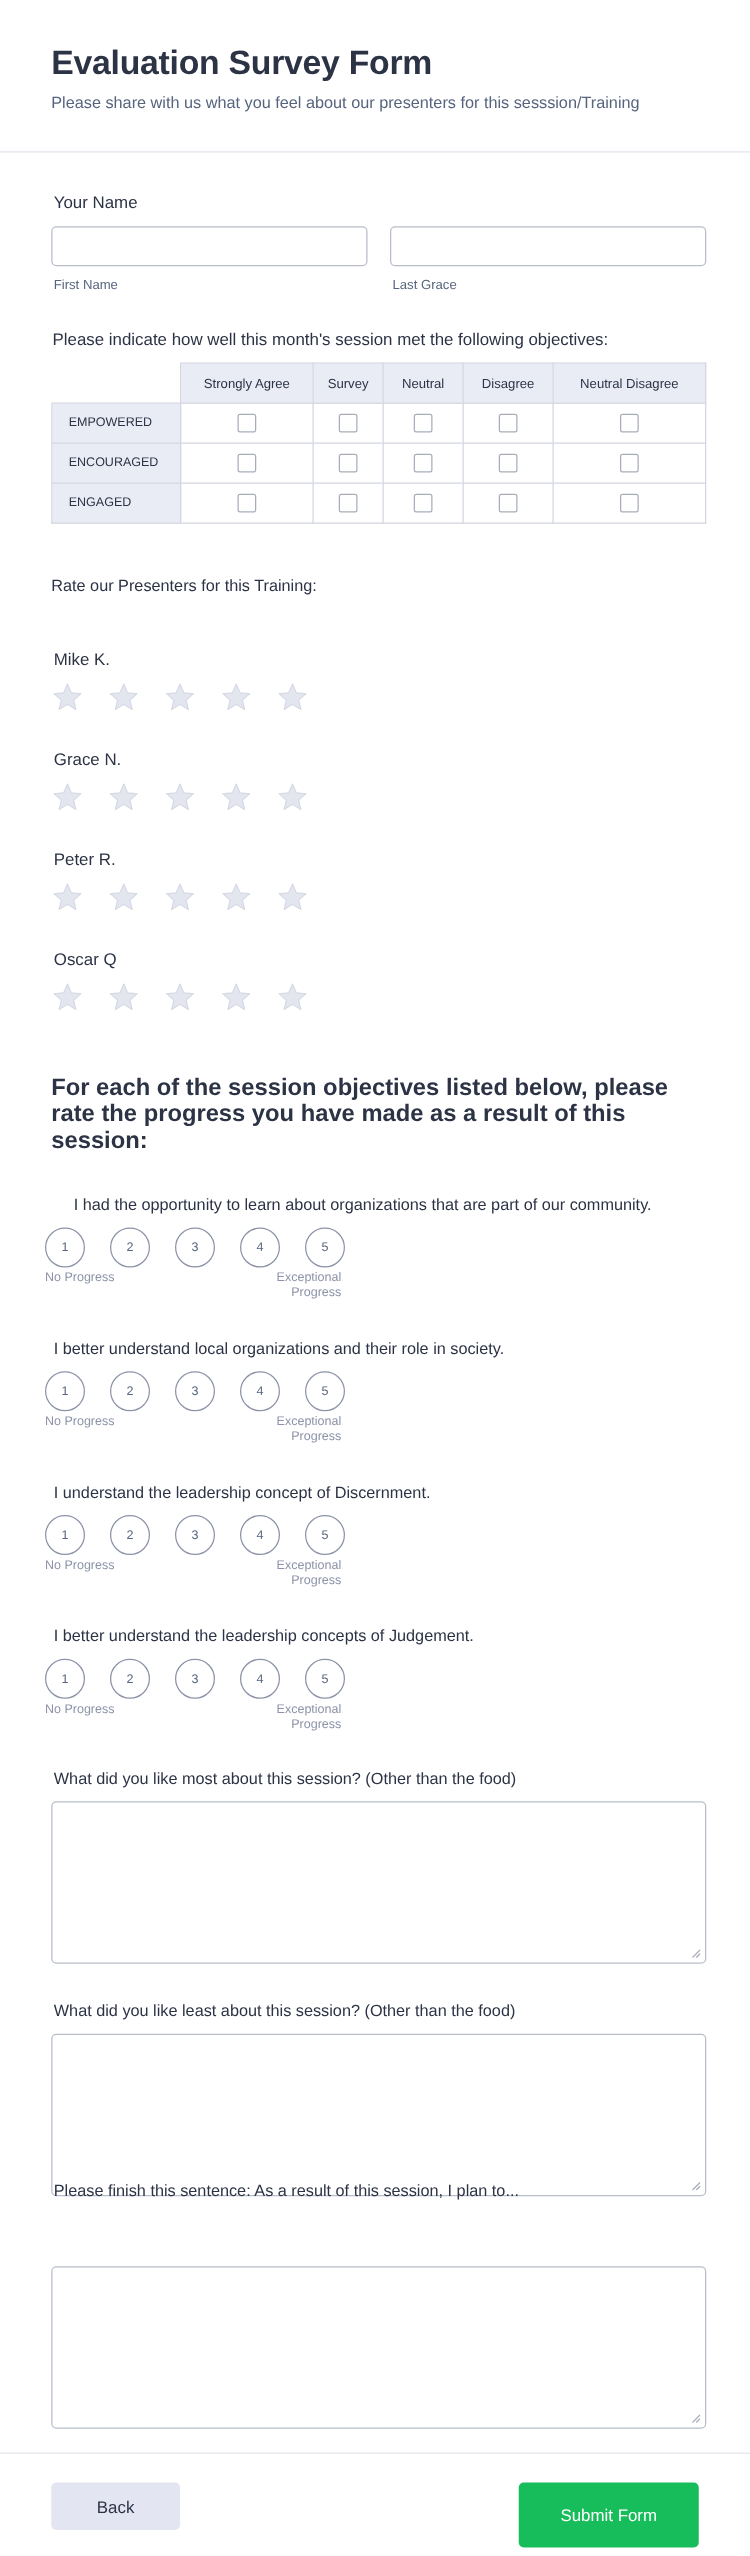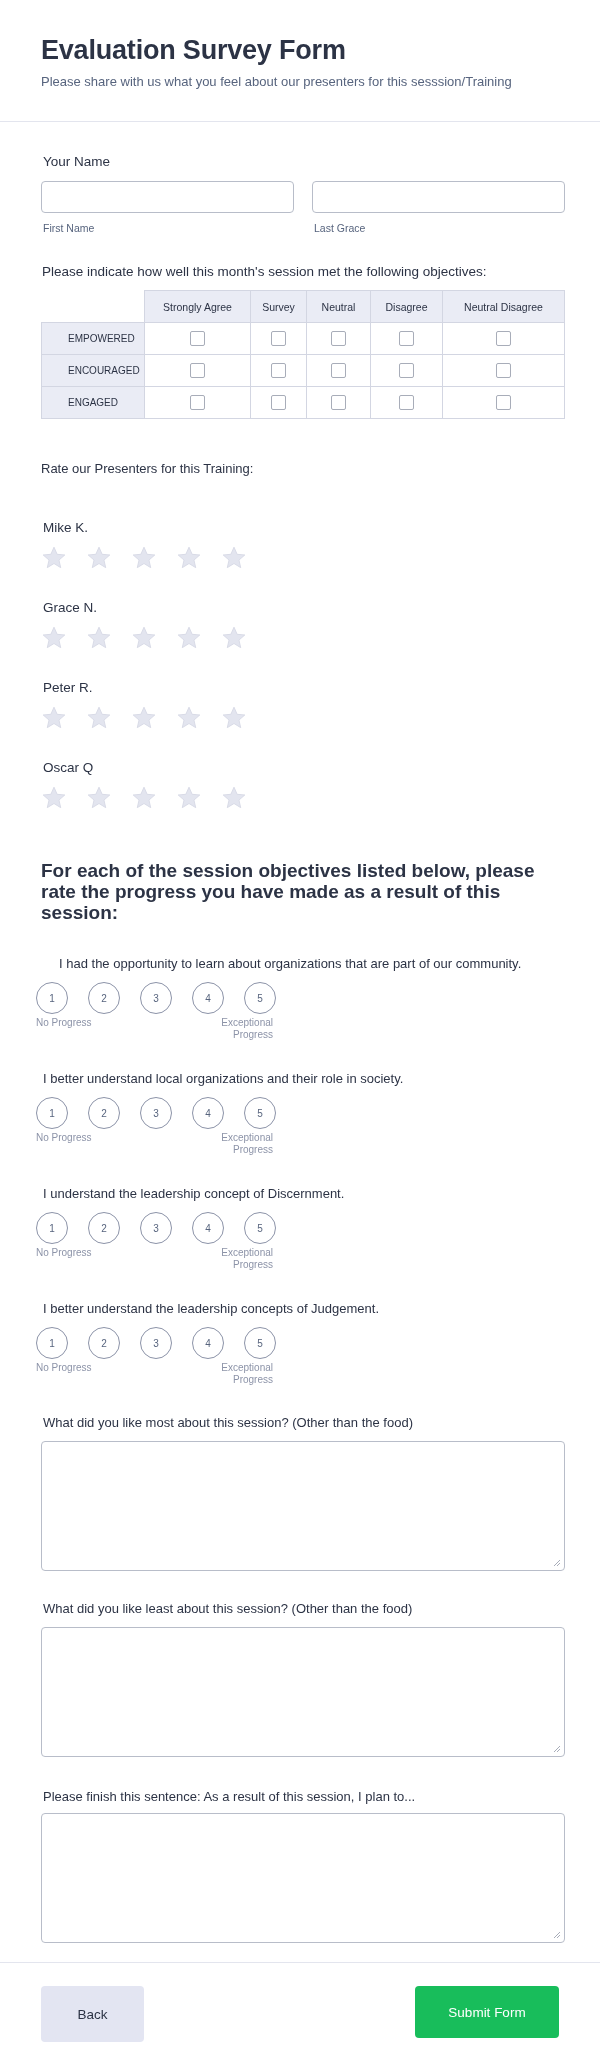--- a/index.html
+++ b/index.html
@@ -11,34 +11,34 @@
 
     .abs { position: absolute; }
     .label { font-size: 13.5px; color: #2c3345; }
     .sublabel { font-size: 10.5px; color: #57647e; }
     .text-input { position: absolute; height: 32px; border: 1px solid #b8bdc9; border-radius: 4px; background: #fff; }
 
     table.matrix { position: absolute; left: 41px; top: 290px; width: 524px; border-collapse: collapse; font-size: 10.5px; }
     table.matrix th, table.matrix td { border: 1px solid #d3d6e2; height: 32px; text-align: center; }
     table.matrix th { background: #eaecf5; font-weight: normal; color: #2c3345; }
     table.matrix th.corner { background: #fff; border-top: none; border-left: none; }
-    table.matrix td.rowhead { background: #eaecf5; text-align: left; padding-left: 26px; font-size: 10px; color: #2c3345; }
+    table.matrix td.rowhead { background: #eaecf5; text-align: left; padding-left: 13px; font-size: 10px; color: #2c3345; }
     .chk { display: inline-block; width: 15px; height: 15px; border: 1px solid #a8adb9; border-radius: 2px; background: #fff; vertical-align: middle; }
 
     .stars { position: absolute; display: flex; gap: 19px; }
     .star { width: 26px; height: 26px; }
     .scale { position: absolute; display: flex; gap: 20px; }
     .circle { width: 32px; height: 32px; border: 1px solid #8c93a8; border-radius: 50%; display: flex; align-items: center; justify-content: center; font-size: 10px; color: #57647e; background: #fff; }
     .scale-lo { position: absolute; font-size: 10px; color: #8c93a8; }
     .scale-hi { position: absolute; font-size: 10px; color: #8c93a8; text-align: right; width: 80px; line-height: 12px; }
     .textarea { position: absolute; left: 41px; width: 524px; height: 130px; border: 1px solid #b8bdc9; border-radius: 4px; background: #fff; }
     .resize { position: absolute; right: 3px; bottom: 3px; width: 8px; height: 8px; }
 
     .footer-line { position: absolute; left: 0; top: 1962px; width: 600px; height: 1px; background: #e3e5ee; }
-    .btn-back { position: absolute; left: 41px; top: 1986px; width: 103px; height: 56px; background: #e3e5f2; border-radius: 4px; border: none; font-size: 13.5px; color: #2c3345; display: flex; align-items: center; justify-content: center; }
+    .btn-back { position: absolute; left: 41px; top: 1986px; width: 103px; height: 38px; background: #e3e5f2; border-radius: 4px; border: none; font-size: 13.5px; color: #2c3345; display: flex; align-items: center; justify-content: center; }
     .btn-submit { position: absolute; left: 415px; top: 1986px; width: 144px; height: 52px; background: #18bd5b; border-radius: 4px; border: none; font-size: 13.5px; color: #ffffff; display: flex; align-items: center; justify-content: center; }
   </style>
 </head>
 <body>
 
 <div class="header">
   <div class="title">Evaluation Survey Form</div>
   <div class="subtitle">Please share with us what you feel about our presenters for this sesssion/Training</div>
 </div>
 
@@ -229,21 +229,21 @@
     </svg>
 </div>
 
 <div class="abs label" style="left:43px; top:1601px; font-size:13px;">What did you like least about this session? (Other than the food)</div>
 <div class="textarea" style="top:1627px;">
   <svg class="resize" viewBox="0 0 8 8">
       <path d="M7 1L1 7M7 4L4 7" stroke="#a8adb9" stroke-width="1"></path>
     </svg>
 </div>
 
-<div class="abs label" style="left:43px; top:1745px; font-size:13px;margin-top:44px;">Please finish this sentence: As a result of this session, I plan to...</div>
+<div class="abs label" style="left:43px; top:1745px; font-size:13px;">Please finish this sentence: As a result of this session, I plan to...</div>
 <div class="textarea" style="top:1813px;">
   <svg class="resize" viewBox="0 0 8 8">
       <path d="M7 1L1 7M7 4L4 7" stroke="#a8adb9" stroke-width="1"></path>
     </svg>
 </div>
 
 <div class="footer-line"></div>
 <button class="btn-back">Back</button>
 <button class="btn-submit">Submit Form</button>
 

